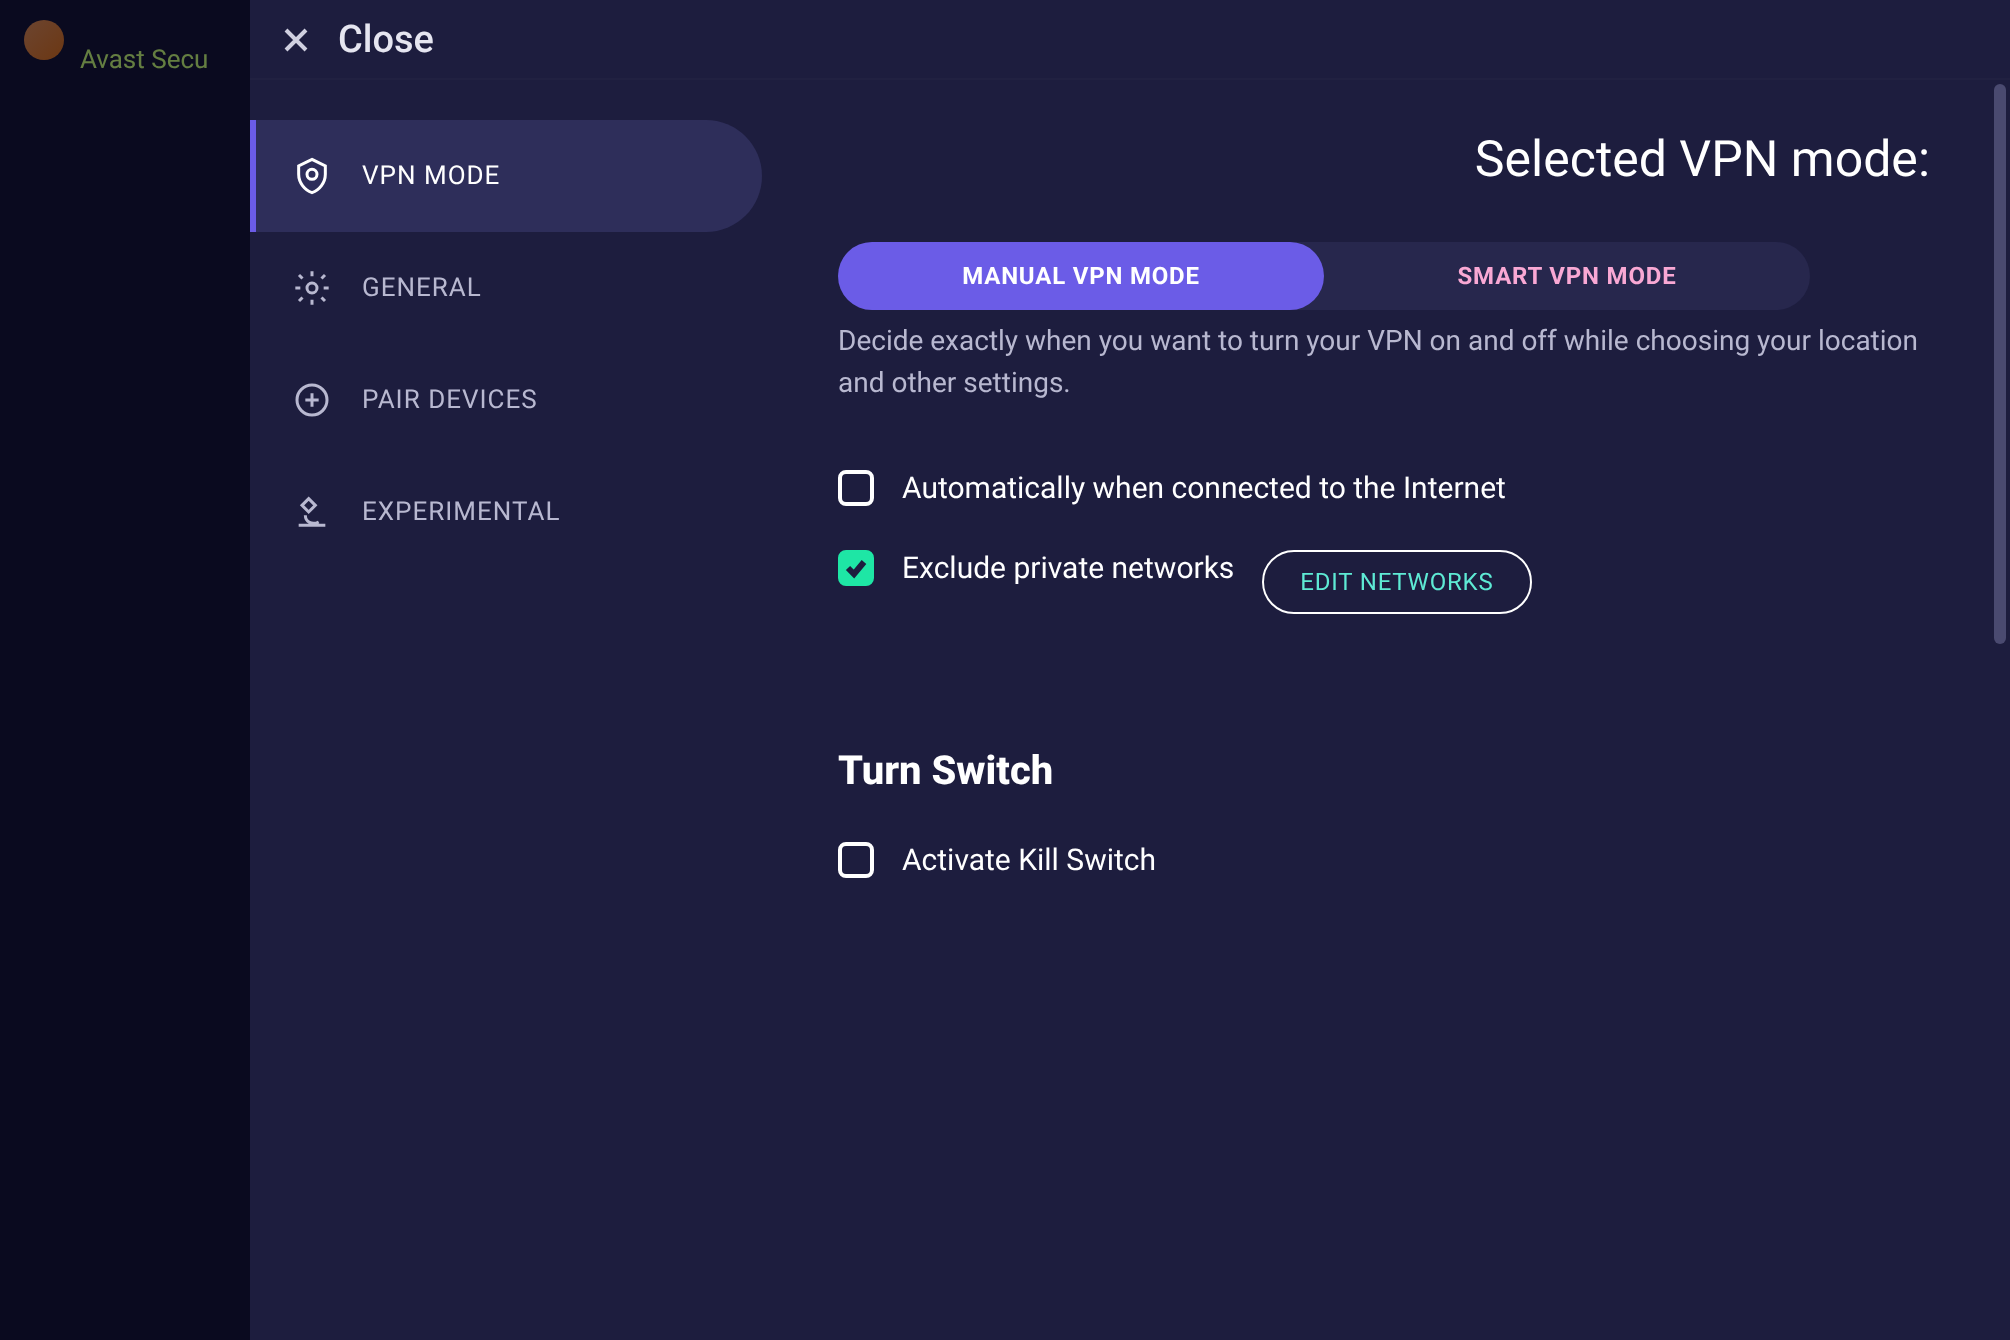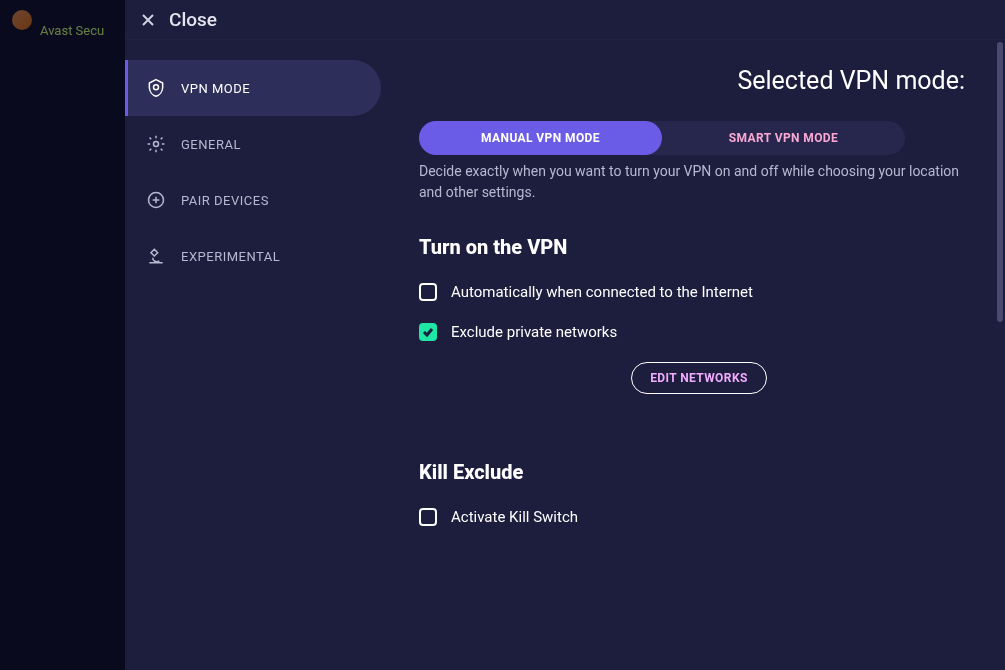--- a/index.html
+++ b/index.html
@@ -217,28 +217,27 @@
     }
     .option-sublabel {
       color: #9090b0;
       font-size: 14px;
       margin-top: 6px;
       margin-left: 0;
     }
     .pill-btn {
       border: 1.5px solid #ffffff;
       background: transparent;
-      color: #f0abfc;
+      color: #5eead4;
       font-size: 12px;
-      font-weight: 700;
+      font-weight: 400;
       letter-spacing: 0.4px;
       padding: 8px 18px;
       border-radius: 18px;
       cursor: pointer;
-      margin-top: 39px;
     }
     .section-gap {
       height: 44px;
     }
     .scrollbar-thumb {
       position: absolute;
       right: 2px;
       top: 42px;
       width: 6px;
       height: 280px;
@@ -309,21 +308,20 @@
 
       <h1>Selected VPN mode:</h1>
 
       <div class="toggle-group">
         <button class="toggle-btn active">MANUAL VPN MODE</button>
         <button class="toggle-btn">SMART VPN MODE</button>
       </div>
 
       <p class="desc">Decide exactly when you want to turn your VPN on and off while choosing your location and other settings.</p>
 
-      <h2>Turn on the VPN</h2>
 
       <div class="option">
         <div class="option-row">
           <div class="checkbox"></div>
           <span class="option-label">Automatically when connected to the Internet</span>
         </div>
       </div>
 
 
       <div class="option">
@@ -333,21 +331,21 @@
                 <path d="M2 6 L5 9 L10 3"></path>
               </svg>
           </div>
           <span class="option-label">Exclude private networks</span>
           <button class="pill-btn">EDIT NETWORKS</button>
         </div>
       </div>
 
       <div class="section-gap"></div>
 
-      <h2>Kill Exclude</h2>
+      <h2>Turn Switch</h2>
 
       <div class="option">
         <div class="option-row">
           <div class="checkbox"></div>
           <span class="option-label">Activate Kill Switch</span>
         </div>
       </div>
 
       <div class="section-gap"></div>
 

